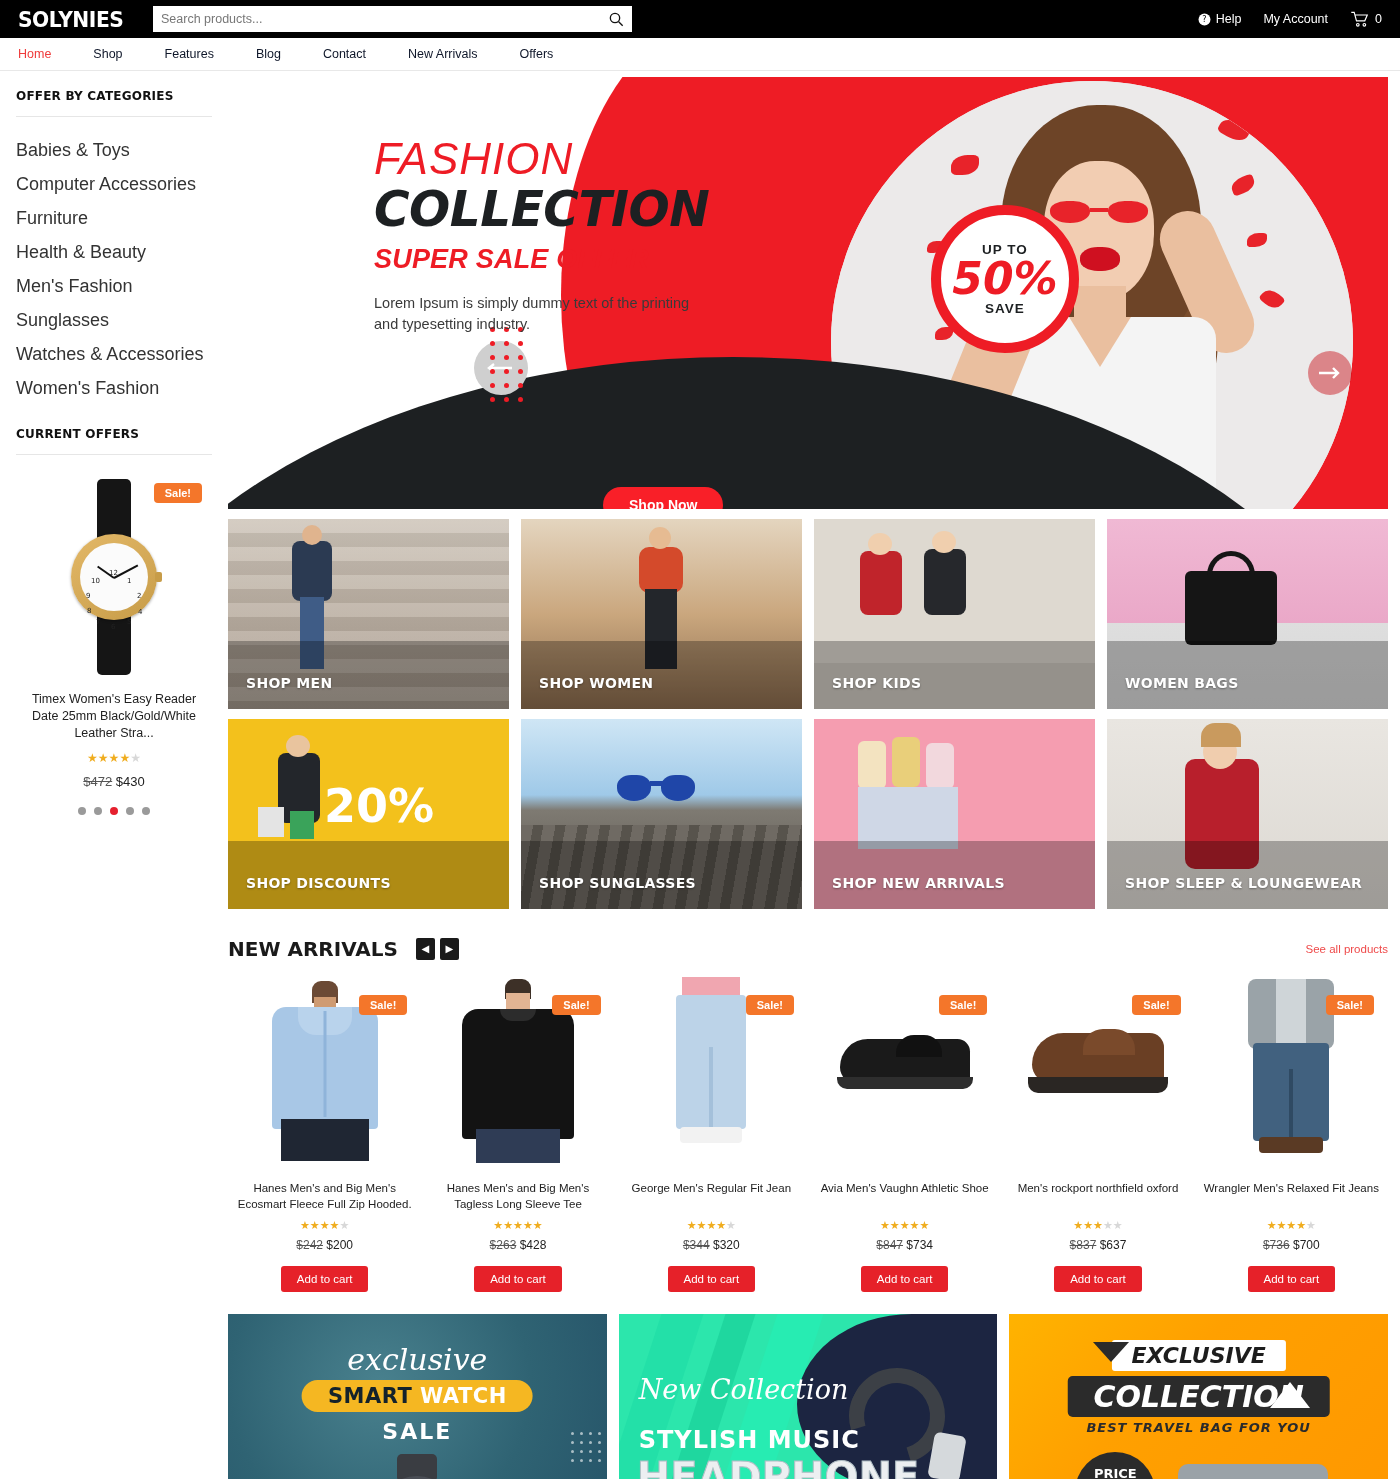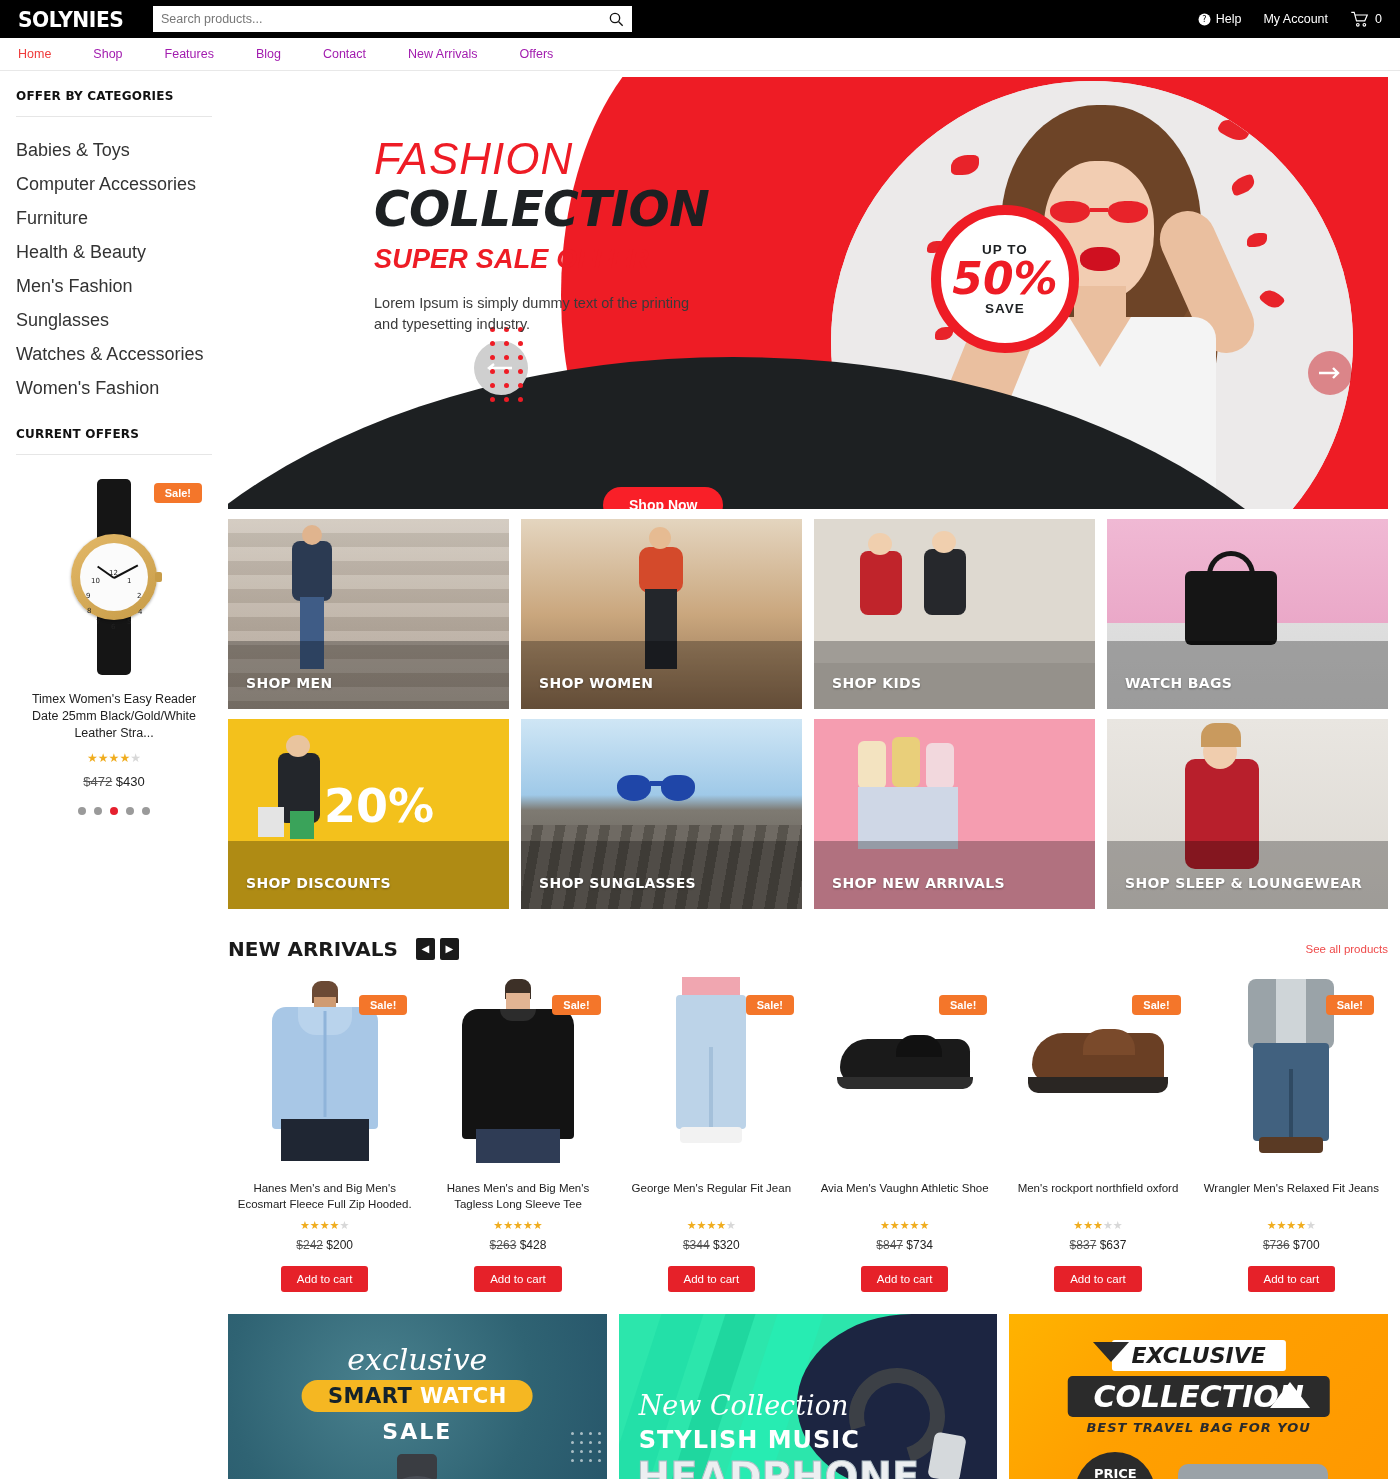--- a/index.html
+++ b/index.html
@@ -39,21 +39,21 @@
   .topright .itm { display: flex; align-items: center; gap: 5px; cursor: pointer; }
   .help-icon { width: 13px; height: 13px; }
   .cart-icon { width: 20px; height: 16px; }
 
   
   .navbar {
     height: 33px; background: #fff; border-bottom: 1px solid #e8e8e8;
     display: flex; align-items: center; padding: 0 18px; gap: 0;
   }
   .navbar a {
-    font-size: 12.5px; color: #a21caf; text-decoration: none; padding: 0 21px;
+    font-size: 12.5px; color: #0f172a; text-decoration: none; padding: 0 21px;
     white-space: nowrap;
   }
   .navbar a:first-child { padding-left: 0; }
   .navbar a.active { color: #ef3b3b; }
 
   
   .page { display: flex; }
   .sidebar { width: 228px; flex: none; padding: 18px 16px 0 16px; }
   .content { flex: 1; padding: 0 12px 0 0; }
 
@@ -341,21 +341,21 @@
   }
   .bn1 .watch2 {
     position: absolute; left: 50%; transform: translateX(-50%); top: 140px;
     width: 76px; height: 90px;
   }
   .bn1 .watch2 .band { position: absolute; left: 18px; top: 0; width: 40px; height: 28px; background: #3a3d42; border-radius: 5px;}
   .bn1 .watch2 .dial { position: absolute; left: 0; top: 22px; width: 76px; height: 76px; border-radius: 50%; background: #1c1f24; border: 3px solid #4a4e55;}
 
   .bn2 .stripe { position: absolute; top: -30px; height: 260px; transform: skewX(-18deg); }
   .bn2 .newc {
-    position: absolute; left: 20px; top: 76px; color: #fff; font-size: 27px;
+    position: absolute; left: 20px; top: 60px; color: #fff; font-size: 27px;
     font-style: italic; font-family: "DejaVu Serif", serif;
   }
   .bn2 .sm {
     position: absolute; left: 20px; top: 112px; color: #fff; font-size: 24px;
     font-weight: 900; letter-spacing: 1px; font-family: "DejaVu Sans", sans-serif;
   }
   .bn2 .hp {
     position: absolute; left: 18px; top: 140px; color: #eceff1; font-size: 40px;
     font-weight: 900; letter-spacing: 0px; font-family: "DejaVu Sans", sans-serif;
     -webkit-text-stroke: 1px #b0bec5;
@@ -628,21 +628,21 @@
         <div class="scrim"></div>
         <div class="label">SHOP KIDS</div>
       </div>
 
       <div class="tile">
         <div class="art" style="background:linear-gradient(180deg,#f0b9d4 0%,#eaa8c8 55%,#dedede 55%,#d7d7d7 100%);">
           <div style="position:absolute;left:78px;top:52px;width:92px;height:74px;background:#151515;border-radius:6px;"></div>
           <div style="position:absolute;left:100px;top:32px;width:48px;height:30px;border:5px solid #151515;border-bottom:none;border-radius:24px 24px 0 0;"></div>
         </div>
         <div class="scrim"></div>
-        <div class="label">WATCH BAGS</div>
+        <div class="label">WOMEN BAGS</div>
       </div>
     </div>
 
     <div class="tilegrid">
       <div class="tile">
         <div class="art" style="background:#f3c11c;">
           <div style="position:absolute;left:50px;top:34px;width:42px;height:70px;background:#23262b;border-radius:8px;"></div>
           <div style="position:absolute;left:58px;top:16px;width:24px;height:22px;background:#e9c49e;border-radius:50%;"></div>
           <div style="position:absolute;left:96px;top:60px;font-size:46px;font-weight:900;color:#fff;font-family:'DejaVu Sans',sans-serif;">20%</div>
           <div style="position:absolute;left:30px;top:88px;width:26px;height:30px;background:#e4e4e4;"></div>

